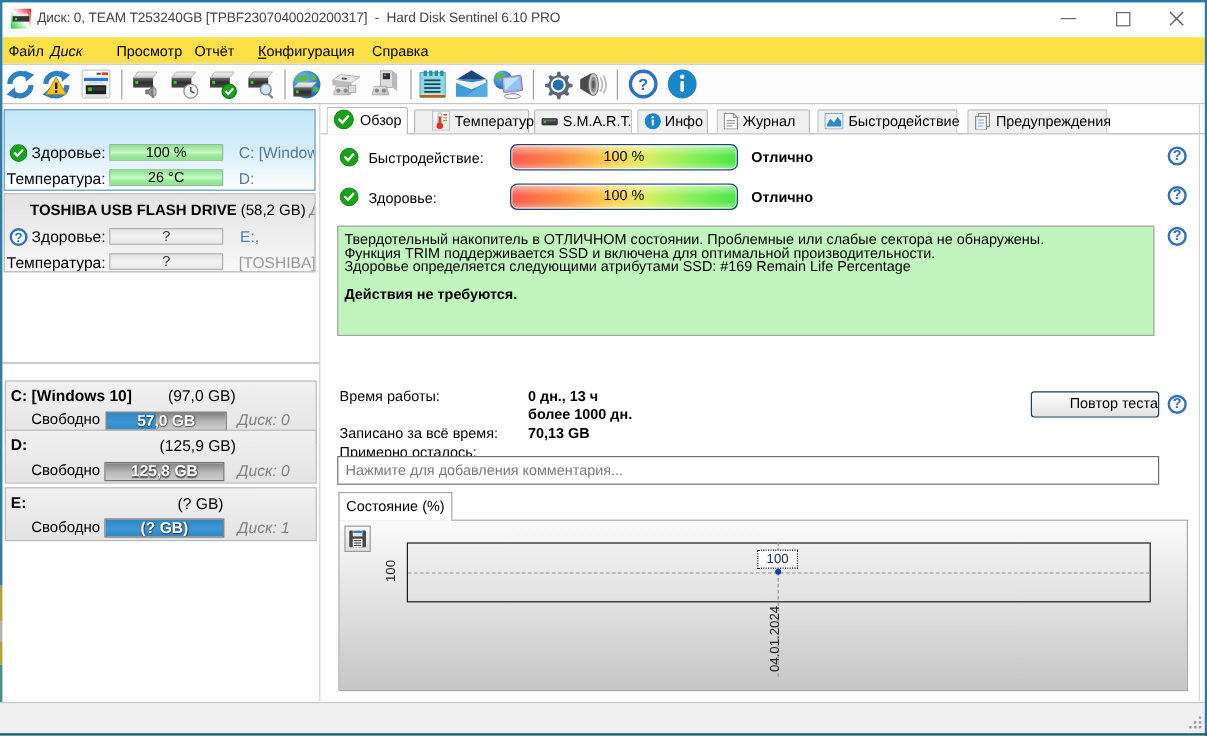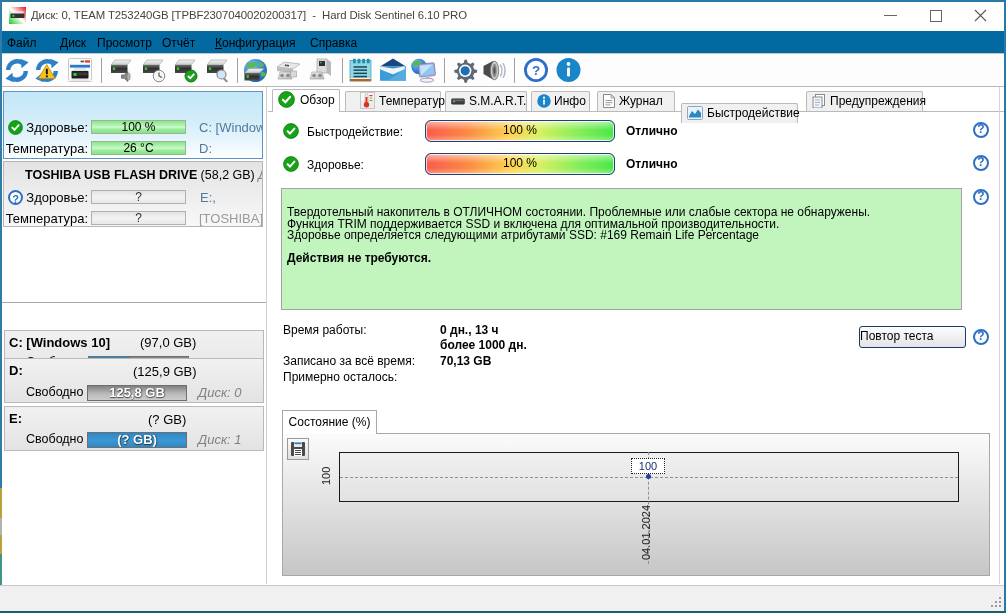--- a/index.html
+++ b/index.html
@@ -44,23 +44,23 @@
   <rect x="1.5" y="6.5" width="14" height="4.5" fill="#333"></rect>
   <rect x="3.5" y="8" width="1.8" height="1.8" fill="#2ee82e"></rect>
 </svg>
 <div class="abs" style="left:31px;top:9px;font-size:11.4px;letter-spacing:-0.1px;color:#444;">Диск: 0, TEAM T253240GB [TPBF2307040020200317]&nbsp; -&nbsp; Hard Disk Sentinel 6.10 PRO</div>
 <div class="abs" style="left:884px;top:15px;width:13px;height:1px;background:#666;"></div>
 <div class="abs" style="left:930px;top:10px;width:10px;height:10px;border:1px solid #666;"></div>
 <svg class="abs" style="left:974px;top:9px;" width="13" height="13" viewBox="0 0 13 13">
     <path d="M1 1 L12 12 M12 1 L1 12" stroke="#595959" stroke-width="1.1"></path>
   </svg>
 
-<div class="abs" style="left:2px;top:31px;width:1002px;height:22px;background:#0369a1;font-size:12px;text-align:center;">
+<div class="abs" style="left:2px;top:31px;width:1002px;height:22px;background:#fde047;font-size:12px;text-align:center;">
   <span style="position:absolute;left:5px;top:5px;">Файл</span>
-  <span style="position:absolute;left:58px;top:5px;">Диск</span>
+  <span style="position:absolute;left:40px;top:5px;font-style:italic;">Диск</span>
   <span style="position:absolute;left:95px;top:5px;">Просмотр</span>
   <span style="position:absolute;left:160px;top:5px;">Отчёт</span>
   <span style="position:absolute;left:213px;top:5px;"><u>К</u>онфигурация</span>
   <span style="position:absolute;left:308px;top:5px;">Справка</span>
 </div>
 
 <div class="abs" id="toolbar" style="left:2px;top:53px;width:1002px;height:34px;background:#fdfdfd;border-top:1px solid #c5c5c5;border-bottom:1px solid #b8b8b8;box-sizing:border-box;">
 <svg width="1002" height="33" viewBox="2 0 1002 33">
 <defs>
   <linearGradient id="dtop" x1="0" y1="0" x2="0" y2="1">
@@ -267,21 +267,21 @@
     <div style="position:absolute;left:21px;top:6px;white-space:nowrap;"><span class="b" style="font-size:12.5px;">TOSHIBA USB FLASH DRIVE</span> <span style="font-size:12.5px;">(58,2 GB)</span> <span class="it" style="font-size:12.5px;">Диск:</span></div>
     <span class="qm" style="position:absolute;left:4px;top:28px;">?</span>
     <div class="lbl" style="right:174px;top:29px;font-size:13px;">Здоровье:</div>
     <div class="bar-q abs" style="left:87px;top:28px;width:93px;height:12px;">?</div>
     <div class="lbl blue" style="left:196px;top:29px;font-size:13px;">E:,</div>
     <div class="lbl" style="right:174px;top:50px;font-size:13px;">Температура:</div>
     <div class="bar-q abs" style="left:87px;top:49px;width:93px;height:12px;">?</div>
     <div class="lbl" style="left:195px;top:50px;color:#9a9a9a;font-size:13px;">[TOSHIBA]</div>
   </div>
 
-  <div class="abs" style="left:2px;top:243px;width:260px;height:53px;border:1px solid #b9b9b9;background:linear-gradient(to bottom,#f1f1f1,#e3e3e3);box-sizing:border-box;">
+  <div class="abs" style="left:2px;top:230px;width:260px;height:53px;border:1px solid #b9b9b9;background:linear-gradient(to bottom,#f1f1f1,#e3e3e3);box-sizing:border-box;">
     <div class="lbl b" style="left:4px;top:5px;font-size:13px;">C: [Windows 10]</div>
     <div class="lbl" style="left:135px;top:5px;font-size:13px;">(97,0 GB)</div>
     <div class="lbl" style="left:21px;top:24px;font-size:12.5px;">Свободно</div>
     <div class="pbar" style="left:83px;top:25px;width:99px;">
         <div style="position:absolute;left:0;top:0;bottom:0;width:41%;" class="blue-f"></div>
         <div style="position:absolute;right:0;top:0;bottom:0;width:59%;" class="gray-f"></div>
         <div class="txt">57,0 GB</div>
       </div>
     <div class="lbl it" style="left:193px;top:25px;font-size:13px;">Диск: 0</div>
   </div>
@@ -344,21 +344,21 @@
     <div class="tab" style="left:329px;width:78px;">
       <svg style="vertical-align:-3px;margin-right:4px;" width="12" height="14" viewBox="0 0 12 14">
           <path d="M0.5 0.5 L8 0.5 L11.5 4 L11.5 13.5 L0.5 13.5 Z" fill="#fff" stroke="#8a8a8a"></path>
           <path d="M8 0.5 L8 4 L11.5 4 Z" fill="#e0e0e0" stroke="#8a8a8a" stroke-width="0.7"></path>
           <g fill="#9a9a9a">
             <rect x="2.5" y="6" width="7" height="1"></rect>
             <rect x="2.5" y="8.2" width="7" height="1"></rect>
             <rect x="2.5" y="10.4" width="5" height="1"></rect>
           </g>
         </svg>Журнал</div>
-    <div class="tab" style="left:413px;width:117px;margin-top:12px;">
+    <div class="tab" style="left:413px;width:117px;">
       <svg style="vertical-align:-3px;margin-right:4px;" width="16" height="14" viewBox="0 0 16 14">
           <rect x="0.5" y="0.5" width="15" height="13" rx="1" fill="#eaf3fb" stroke="#8aa8c0"></rect>
           <path d="M2 10 L5 5 L8 8 L11 3.5 L14 7 L14 11.5 L2 11.5 Z" fill="#2f88c6"></path>
         </svg>Быстродействие</div>
     <div class="tab" style="left:538px;width:117px;">
       <svg style="vertical-align:-3px;margin-right:4px;" width="14" height="14" viewBox="0 0 14 14">
           <rect x="3.5" y="0.5" width="9" height="11" fill="#fff" stroke="#8a8a8a"></rect>
           <rect x="1" y="3" width="9" height="11" fill="#f0f6fb" stroke="#8a8a8a"></rect>
           <g fill="#9ab4c8">
             <rect x="3" y="5.5" width="5" height="1"></rect>
@@ -385,38 +385,41 @@
       <path d="M4.9 8.7 L7.4 11.2 L12.1 5.9" stroke="#fff" stroke-width="2.1" fill="none" stroke-linecap="round"></path>
     </svg>
   <div class="lbl" style="left:39px;top:71px;">Здоровье:</div>
   <div style="position:absolute;left:157px;top:66px;width:190px;height:22px;border:1.5px solid #1e3f78;border-radius:6px;background:linear-gradient(to right,#f95b4e,#fb8a43 22%,#ffd24d 45%,#d8f060 60%,#8aee5a 80%,#49e649 100%);box-shadow:inset 0 0 0 1px rgba(255,255,255,.75);box-sizing:border-box;">
       <div style="position:absolute;inset:0;border-radius:7px;background:linear-gradient(to bottom,rgba(255,255,255,.55),rgba(255,255,255,0) 45%,rgba(255,255,255,0) 70%,rgba(255,255,255,.35));"></div>
       <div style="position:absolute;left:0;right:0;top:2px;text-align:center;font-size:12px;">100 %</div>
     </div>
   <div class="val" style="left:358px;top:70px;">Отлично</div>
   <span class="qm2" style="left:705px;top:68px;">?</span>
 
-  <div style="position:absolute;left:13px;top:101px;width:681px;height:122px;background:#c2f5be;border:1px solid #a3a3a3;box-sizing:border-box;font-size:12px;line-height:11.6px;padding:18px 5px 0 5px;">
+  <div style="position:absolute;left:13px;top:101px;width:681px;height:92px;background:#c2f5be;border:1px solid #a3a3a3;box-sizing:border-box;font-size:12px;line-height:11.6px;padding:5px 5px 0 5px;">
 Твердотельный накопитель в ОТЛИЧНОМ состоянии. Проблемные или слабые сектора не обнаружены.<br>
 Функция TRIM поддерживается SSD и включена для оптимальной производительности.<br>
 Здоровье определяется следующими атрибутами SSD: #169 Remain Life Percentage<br>
 <br>
 <span class="b">Действия не требуются.</span>
   </div>
   <span class="qm2" style="left:705px;top:102px;">?</span>
 
   <div class="lbl" style="left:15px;top:236px;">Время работы:</div>
     <div class="val" style="left:172px;top:236px;">0 дн., 13 ч</div>
   <div class="lbl" style="left:15px;top:251px;margin-top:32px;">Примерно осталось:</div>
     <div class="val" style="left:172px;top:251px;">более 1000 дн.</div>
   <div class="lbl" style="left:15px;top:267px;">Записано за всё время:</div>
     <div class="val" style="left:172px;top:267px;">70,13 GB</div>
-  <div style="position:absolute;left:591px;top:239px;width:107px;height:22px;border:1.5px solid #1b3a6b;border-radius:3px;background:linear-gradient(to bottom,#fdfdfd,#e3e3e3);box-sizing:border-box;text-align:left;font-size:12px;line-height:19px;">Повтор теста</div>
+  <div style="position:absolute;left:591px;top:239px;width:107px;height:22px;border:1.5px solid #1b3a6b;border-radius:3px;background:linear-gradient(to bottom,#fdfdfd,#e3e3e3);box-sizing:border-box;text-align:right;font-size:12px;line-height:19px;">Повтор теста</div>
   <span class="qm2" style="left:705px;top:242px;">?</span>
 
+  <div style="position:absolute;left:13px;top:293px;width:685px;height:24px;border:1px solid #707070;box-sizing:border-box;background:#fff;">
+      <span style="position:absolute;left:6px;top:4px;color:#7a7a7a;font-size:12px;">Нажмите для добавления комментария...</span>
+    </div>
 
   <div style="position:absolute;left:14px;top:323px;width:95px;height:24px;background:#fff;border:1px solid #a8a8a8;border-bottom:none;box-sizing:border-box;font-size:12px;line-height:22px;text-align:center;z-index:2;">Состояние (%)</div>
   <div style="position:absolute;left:14px;top:346px;width:708px;height:143px;border:1px solid #a8a8a8;background:linear-gradient(to bottom,#fbfbfb,#c6c6c6);box-sizing:border-box;">
     <div style="position:absolute;left:4px;top:4px;width:22px;height:22px;background:linear-gradient(to bottom,#fafafa,#dedede);border:1px solid #9a9a9a;box-sizing:border-box;">
       <svg width="20" height="20" viewBox="0 0 20 20">
           <rect x="3" y="3" width="14" height="14" rx="1" fill="#4a4a4a"></rect>
           <rect x="6" y="3" width="8" height="5" fill="#e8e8e8"></rect>
           <rect x="6.5" y="3.5" width="7" height="1.6" fill="#1f78c8"></rect>
           <rect x="6" y="10" width="8" height="7" fill="#fff"></rect>
           <g fill="#4a4a4a">

